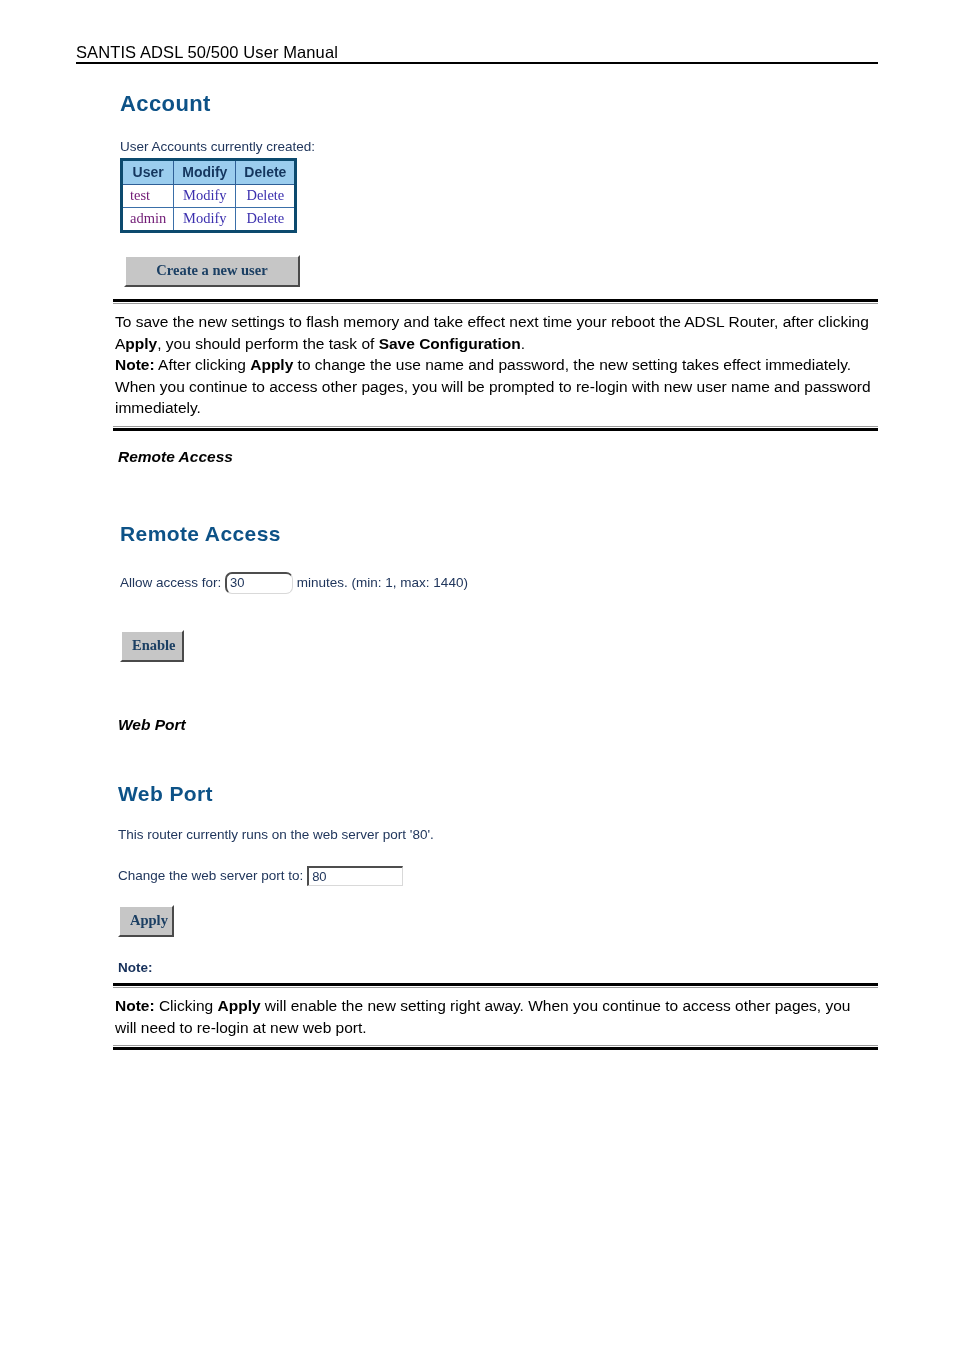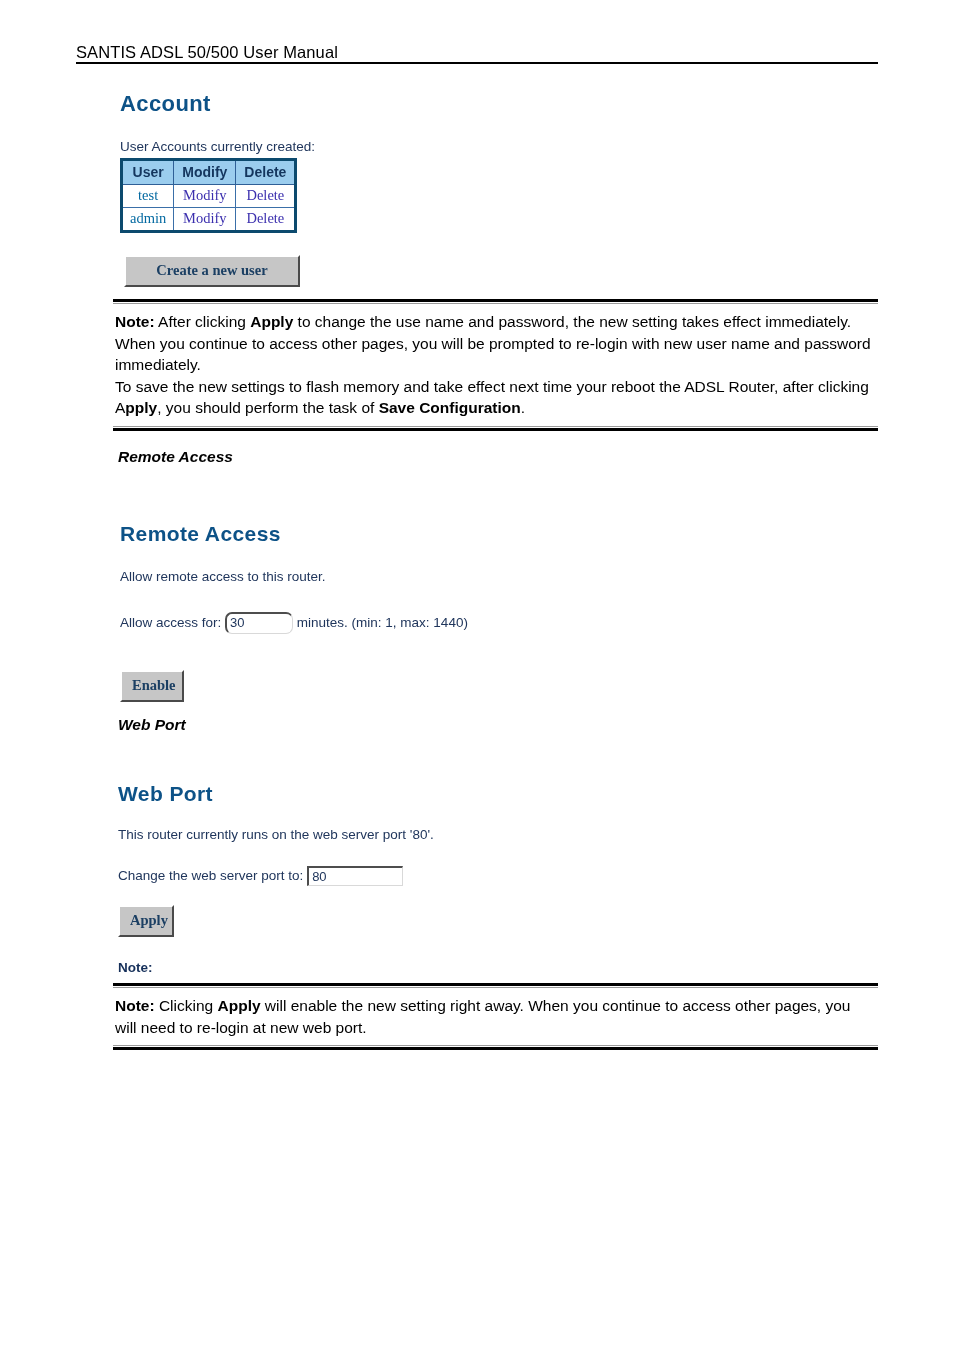--- a/index.html
+++ b/index.html
@@ -118,23 +118,23 @@
     font-weight: bold;
     color: #14365e;
     padding: 3px 8px 4px 8px;
     text-align: center;
     white-space: nowrap;
   }
   table.user-table td {
     border: 1px solid #3a6fa8;
     font-family: "Liberation Serif", serif;
     font-size: 14.5px;
-    color: #0369a1;
+    color: #701a75;
     padding: 2px 7px 3px 7px;
-    text-align: center;
+    text-align: left;
     white-space: nowrap;
     background: #ffffff;
   }
   table.user-table td.link-cell {
     color: #3b2fae;
     text-align: center;
   }
   #create-user-btn { margin-top: 22px; margin-left: 4px; width: 176px; text-align: center; }
 
   
@@ -229,33 +229,32 @@
     </tbody>
   </table>
 
   <div class="win-btn" id="create-user-btn">Create a new user</div>
 </div>
 
 <div class="note-box" id="note-account" style="top:299px;">
   <div class="rule-top-thick"></div>
   <div class="rule-top-thin"></div>
   <div class="note-body">
+    <p><span>To save the new settings to flash memory and take effect next time your reboot the ADSL Router, after clicking A</span><b>pply</b><span>, you should perform the task of </span><b>Save Configuration</b><span>.</span></p>
     <p><b>Note:</b><span> After clicking </span><b>Apply</b><span> to change the use name and password, the new setting takes effect immediately. When you continue to access other pages, you will be prompted to re-login with new user name and password immediately.</span></p>
-    <p><span>To save the new settings to flash memory and take effect next time your reboot the ADSL Router, after clicking A</span><b>pply</b><span>, you should perform the task of </span><b>Save Configuration</b><span>.</span></p>
   </div>
   <div class="rule-bot-thin"></div>
   <div class="rule-bot-thick"></div>
 </div>
 
 <div class="sub-head" style="top:448px;">Remote Access</div>
 
 <div class="ui-shot" id="remote-block">
   <div class="ui-heading">Remote Access</div>
 
-  <div class="ui-text desc">Allow remote access to this router.</div>
 
   <div class="ui-text field-row">
     <span class="inline">Allow access for:</span>
     <span class="win-input inline">30</span>
     <span class="inline">minutes. (min: 1, max: 1440)</span>
   </div>
 
   <div class="win-btn" id="enable-btn">Enable</div>
 </div>
 

